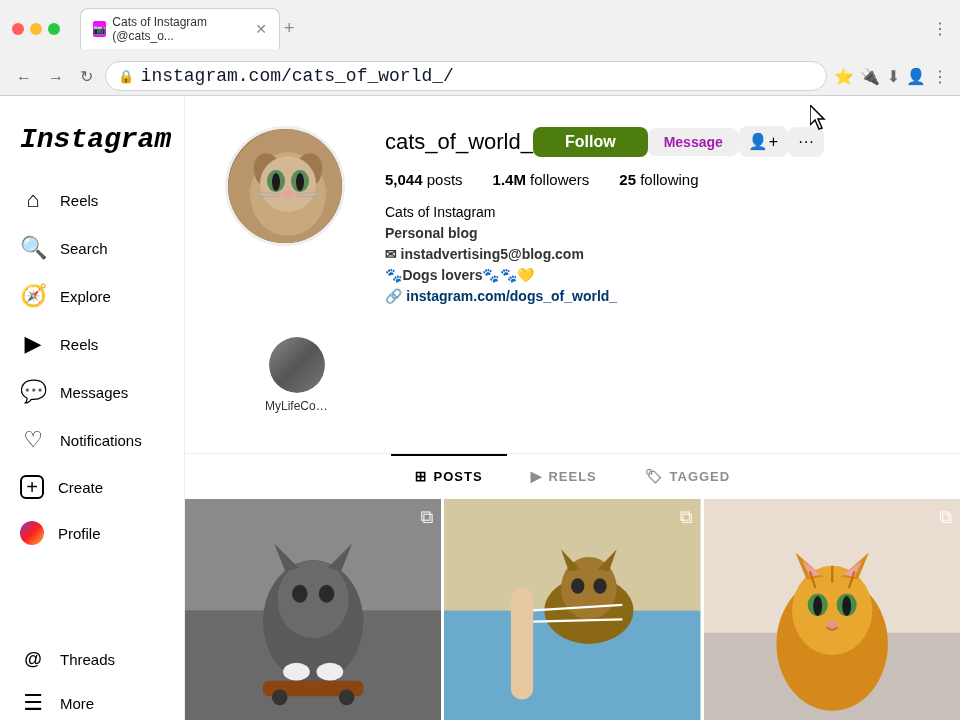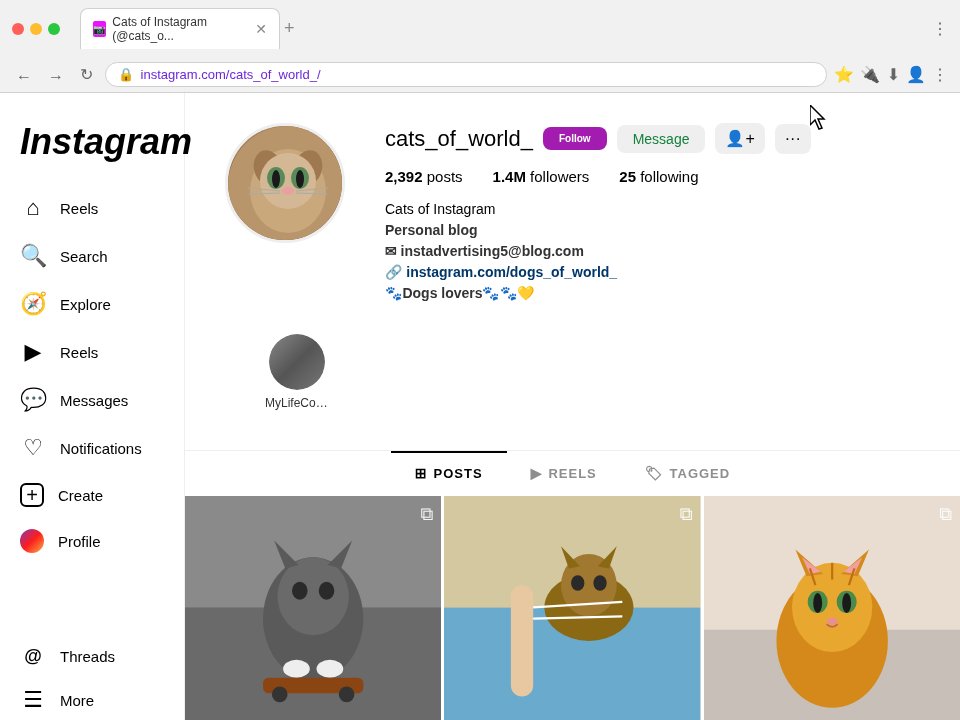--- a/index.html
+++ b/index.html
@@ -31,34 +31,34 @@
     .browser-toolbar {
       display: flex; align-items: center; padding: 4px 12px; gap: 8px; background: #f1f1f1;
     }
     .nav-btn { background: none; border: none; font-size: 16px; color: #666; cursor: pointer; padding: 4px; }
     .nav-btn:disabled { color: #ccc; }
     .address-bar {
       flex: 1; background: #fff; border: 1px solid #d0d0d0; border-radius: 20px;
       padding: 4px 12px; font-size: 13px; color: #333; display: flex; align-items: center;
       gap: 6px;
     }
-    .address-text { flex: 1; color: #6d28d9; font-size: 13px; }
+    .address-text { flex: 1; color: #0f172a; font-size: 18px; font-family: Liberation Mono, monospace; }
     .toolbar-icons { display: flex; gap: 6px; align-items: center; }
     .toolbar-icon { font-size: 16px; color: #666; cursor: pointer; }
 
     
     .app-layout { display: flex; height: calc(720px - 74px); }
 
     
     .sidebar {
       width: 185px; min-width: 185px; padding: 16px 8px;
       display: flex; flex-direction: column; gap: 2px;
       border-right: 1px solid #eee;
     }
-    .ig-logo { padding: 12px 12px 20px; font-size: 36px; font-style: italic; font-weight: bold; font-family: Liberation Sans, sans-serif; }
+    .ig-logo { padding: 12px 12px 20px; font-size: 28px; font-style: italic; font-weight: bold; font-family: Liberation Mono, monospace; }
     .sidebar-item {
       display: flex; align-items: center; gap: 14px; padding: 10px 12px;
       border-radius: 8px; cursor: pointer; font-size: 15px; color: #000;
       text-decoration: none;
     }
     .sidebar-icon { font-size: 22px; width: 26px; text-align: center; }
     .sidebar-label { font-size: 15px; }
     .sidebar-bottom { margin-top: auto; }
 
     
@@ -71,29 +71,29 @@
     .profile-avatar {
       width: 120px; height: 120px; border-radius: 50%; overflow: hidden;
       background: #ddd; border: 3px solid #eee;
     }
     
     .cat-face {
       width: 100%; height: 100%; position: relative;
       background: radial-gradient(ellipse at 40% 35%, #c8a882 0%, #a07850 40%, #7a5c38 70%, #5a3c20 100%);
     }
     .profile-info { flex: 1; }
-    .profile-username-row { display: flex; align-items: center; gap: 10px; margin-bottom: 14px; flex-wrap: wrap; }
+    .profile-username-row { display: flex; align-items: center; margin-bottom: 14px; flex-wrap: wrap; }
     .profile-username { font-size: 22px; font-weight: 400; color: #000; }
     .btn-follow {
-      background: #a21caf; color: #fff; border: none; border-radius: 8px;
-      padding: 6px 16px; font-size: 10px; font-weight: 600; cursor: pointer;
+      background: #4d7c0f; color: #fff; border: none; border-radius: 8px;
+      padding: 6px 32px; font-size: 16px; font-weight: 600; cursor: pointer;
     }
     .btn-message {
-      background: #efefef; color: #15803d; border: none; border-radius: 8px;
-      padding: 6px 16px; font-size: 14px; font-weight: 400; cursor: pointer;
+      background: #efefef; color: #a21caf; border: none; border-radius: 8px;
+      padding: 6px 16px; font-size: 14px; font-weight: 700; cursor: pointer;
     }
     .btn-icon { background: #efefef; border: none; border-radius: 8px; padding: 6px 10px; cursor: pointer; font-size: 16px; }
     .profile-stats { display: flex; gap: 30px; margin-bottom: 14px; }
     .profile-stat { font-size: 15px; }
     .profile-stat strong { font-weight: 700; }
     .profile-bio { font-size: 14px; line-height: 1.5; }
     .bio-name { font-weight: 400; font-size: 14px; }
     .bio-line { color: #333; font-weight: bold; }
     .bio-link { color: #00376b; text-decoration: none; }
 
@@ -250,42 +250,42 @@
             <button class="btn-icon">
               <span>👤+</span>
             </button>
             <button class="btn-icon">
               <span>···</span>
             </button>
           </div>
 
           <div class="profile-stats">
             <span class="profile-stat">
-              <strong>2,392</strong>
+              <strong>5,044</strong>
               <span>posts</span>
             </span>
             <span class="profile-stat">
               <strong>1.4M</strong>
               <span>followers</span>
             </span>
             <span class="profile-stat">
               <strong>25</strong>
               <span>following</span>
             </span>
           </div>
 
           <div class="profile-bio">
             <div class="bio-name">Cats of Instagram</div>
             <div class="bio-line">Personal blog</div>
             <div class="bio-line">✉ instadvertising5@blog.com</div>
+            <div class="bio-line">🐾Dogs lovers🐾🐾💛</div>
             <div class="bio-line">
               <span>🔗</span>
               <a class="bio-link">instagram.com/dogs_of_world_</a>
             </div>
-            <div class="bio-line">🐾Dogs lovers🐾🐾💛</div>
           </div>
         </div>
       </div>
 
       <div class="stories-row">
         <div class="story-item">
           <div class="story-circle">
             <div style="width:100%;height:100%;background:linear-gradient(135deg,#888 0%,#555 50%,#777 100%);border-radius:50%;"></div>
           </div>
           <span class="story-label">MyLifeCont...</span>

